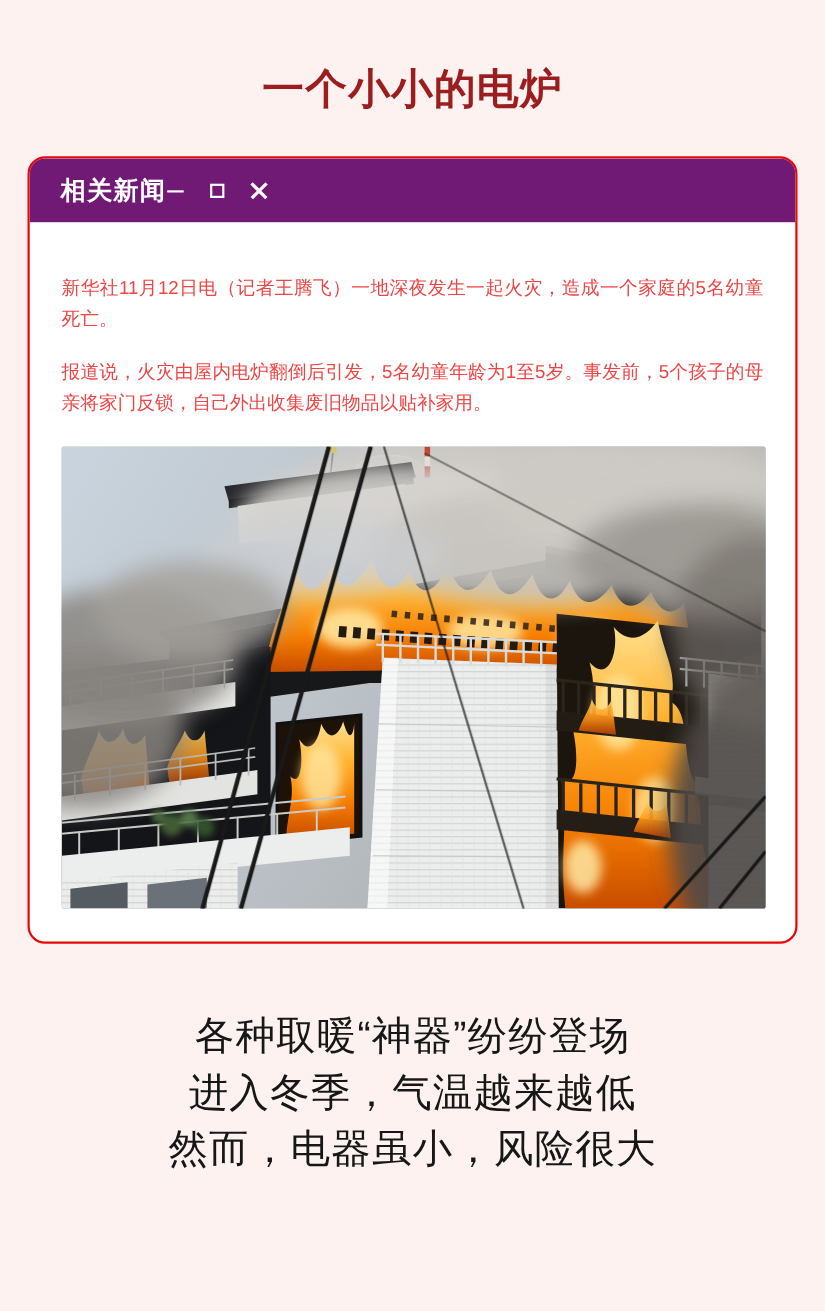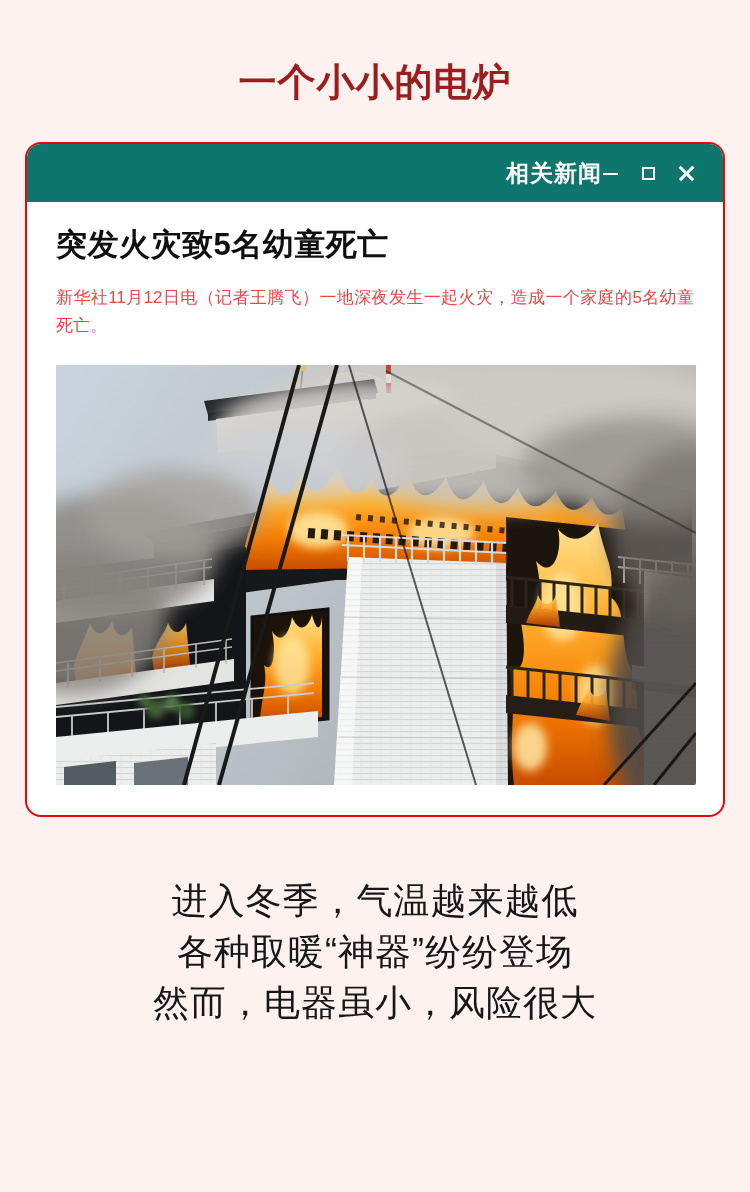--- a/index.html
+++ b/index.html
@@ -21,22 +21,22 @@
   
   .news-card{
     width:700px;box-sizing:border-box;
     margin:34px auto 0;
     background:#ffffff;
     border:2.5px solid #e60808;
     border-radius:16px;
     overflow:hidden;
   }
   .titlebar{
-    height:58px;background:#0f766e;
-    display:flex;align-items:center;justify-content:flex-end;
+    height:58px;background:#701a75;
+    display:flex;align-items:center;justify-content:flex-start;
     padding:0 28px;
   }
   .tb-title{color:#ffffff;font-size:23px;font-weight:700;letter-spacing:1px;}
   .tb-controls{display:flex;align-items:center;gap:21px;}
   .ctrl{width:17px;height:17px;position:relative;display:inline-block;cursor:pointer;}
   .ctrl-min i{position:absolute;left:1px;right:1px;top:8px;height:2.6px;background:#fff;}
   .ctrl-max i{position:absolute;left:2px;top:2px;right:2px;bottom:2px;border:2.6px solid #fff;}
   .ctrl-close i{position:absolute;left:-1px;right:-1px;top:7px;height:2.6px;background:#fff;}
   .ctrl-close .x1{transform:rotate(45deg);}
   .ctrl-close .x2{transform:rotate(-45deg);}
@@ -83,22 +83,22 @@
             <i></i>
           </span>
         <span class="ctrl ctrl-close">
             <i class="x1"></i>
             <i class="x2"></i>
           </span>
       </div>
     </div>
 
     <div class="card-body">
-      <h1 class="headline">突发火灾致5名幼童死亡</h1>
       <p class="para">新华社11月12日电（记者王腾飞）一地深夜发生一起火灾，造成一个家庭的5名幼童死亡。</p>
+      <p class="para">报道说，火灾由屋内电炉翻倒后引发，5名幼童年龄为1至5岁。事发前，5个孩子的母亲将家门反锁，自己外出收集废旧物品以贴补家用。</p>
 
       <div class="photo">
 
         <svg viewBox="0 0 640 420" preserveAspectRatio="none">
           <defs>
             <linearGradient id="sky" x1="0" y1="0" x2="1" y2="0.4">
               <stop offset="0" stop-color="#c9d4de"></stop>
               <stop offset="0.5" stop-color="#bcc3c9"></stop>
               <stop offset="1" stop-color="#a8aaab"></stop>
             </linearGradient>
@@ -310,18 +310,18 @@
             <line x1="330" y1="6" x2="640" y2="168" stroke-width="2" opacity=".45"></line>
             <line x1="640" y1="318" x2="548" y2="420" stroke-width="3"></line>
             <line x1="640" y1="368" x2="598" y2="420" stroke-width="3"></line>
           </g>
         </svg>
       </div>
     </div>
   </section>
 
   <footer class="outro">
+    <div>各种取暖“神器”纷纷登场</div>
     <div>进入冬季，气温越来越低</div>
-    <div>各种取暖“神器”纷纷登场</div>
     <div>然而，电器虽小，风险很大</div>
   </footer>
 
 </div>
 
 </body></html>

